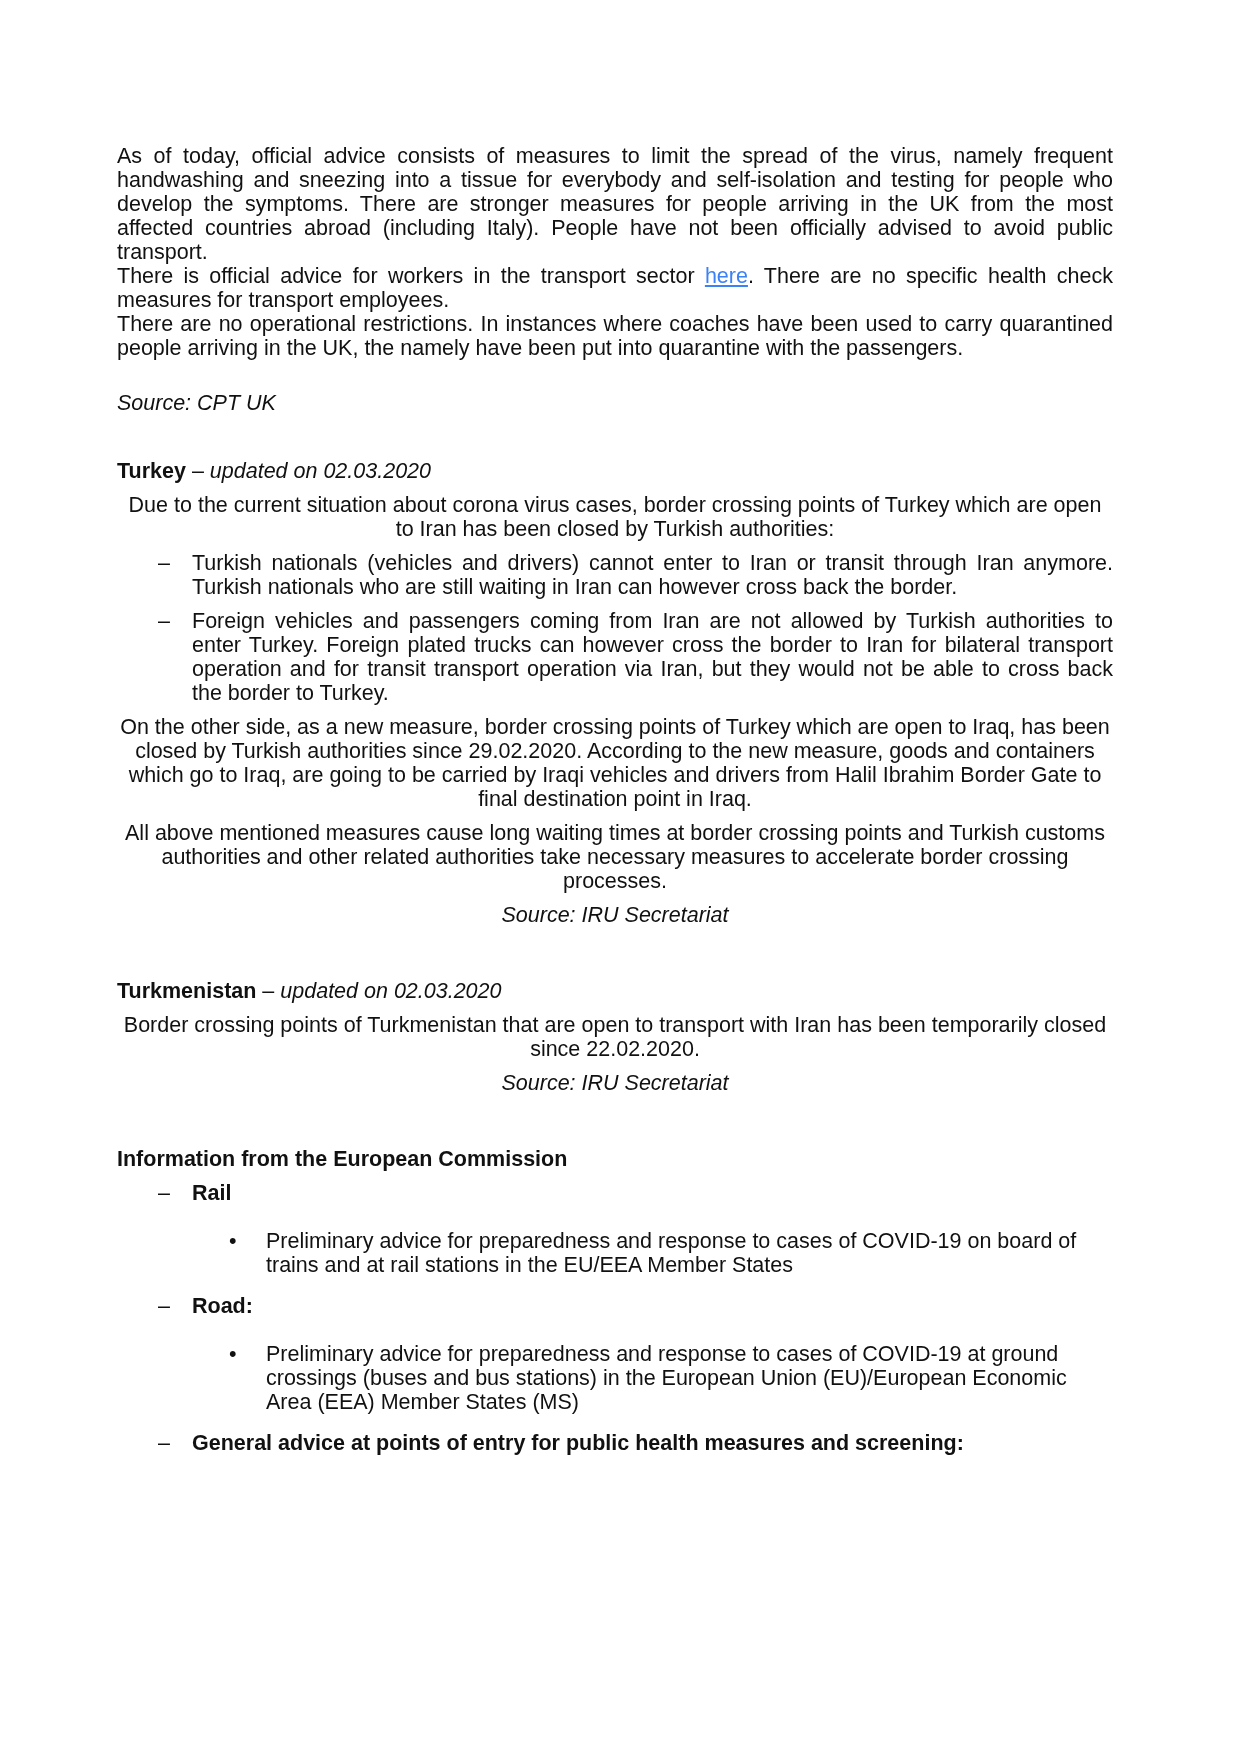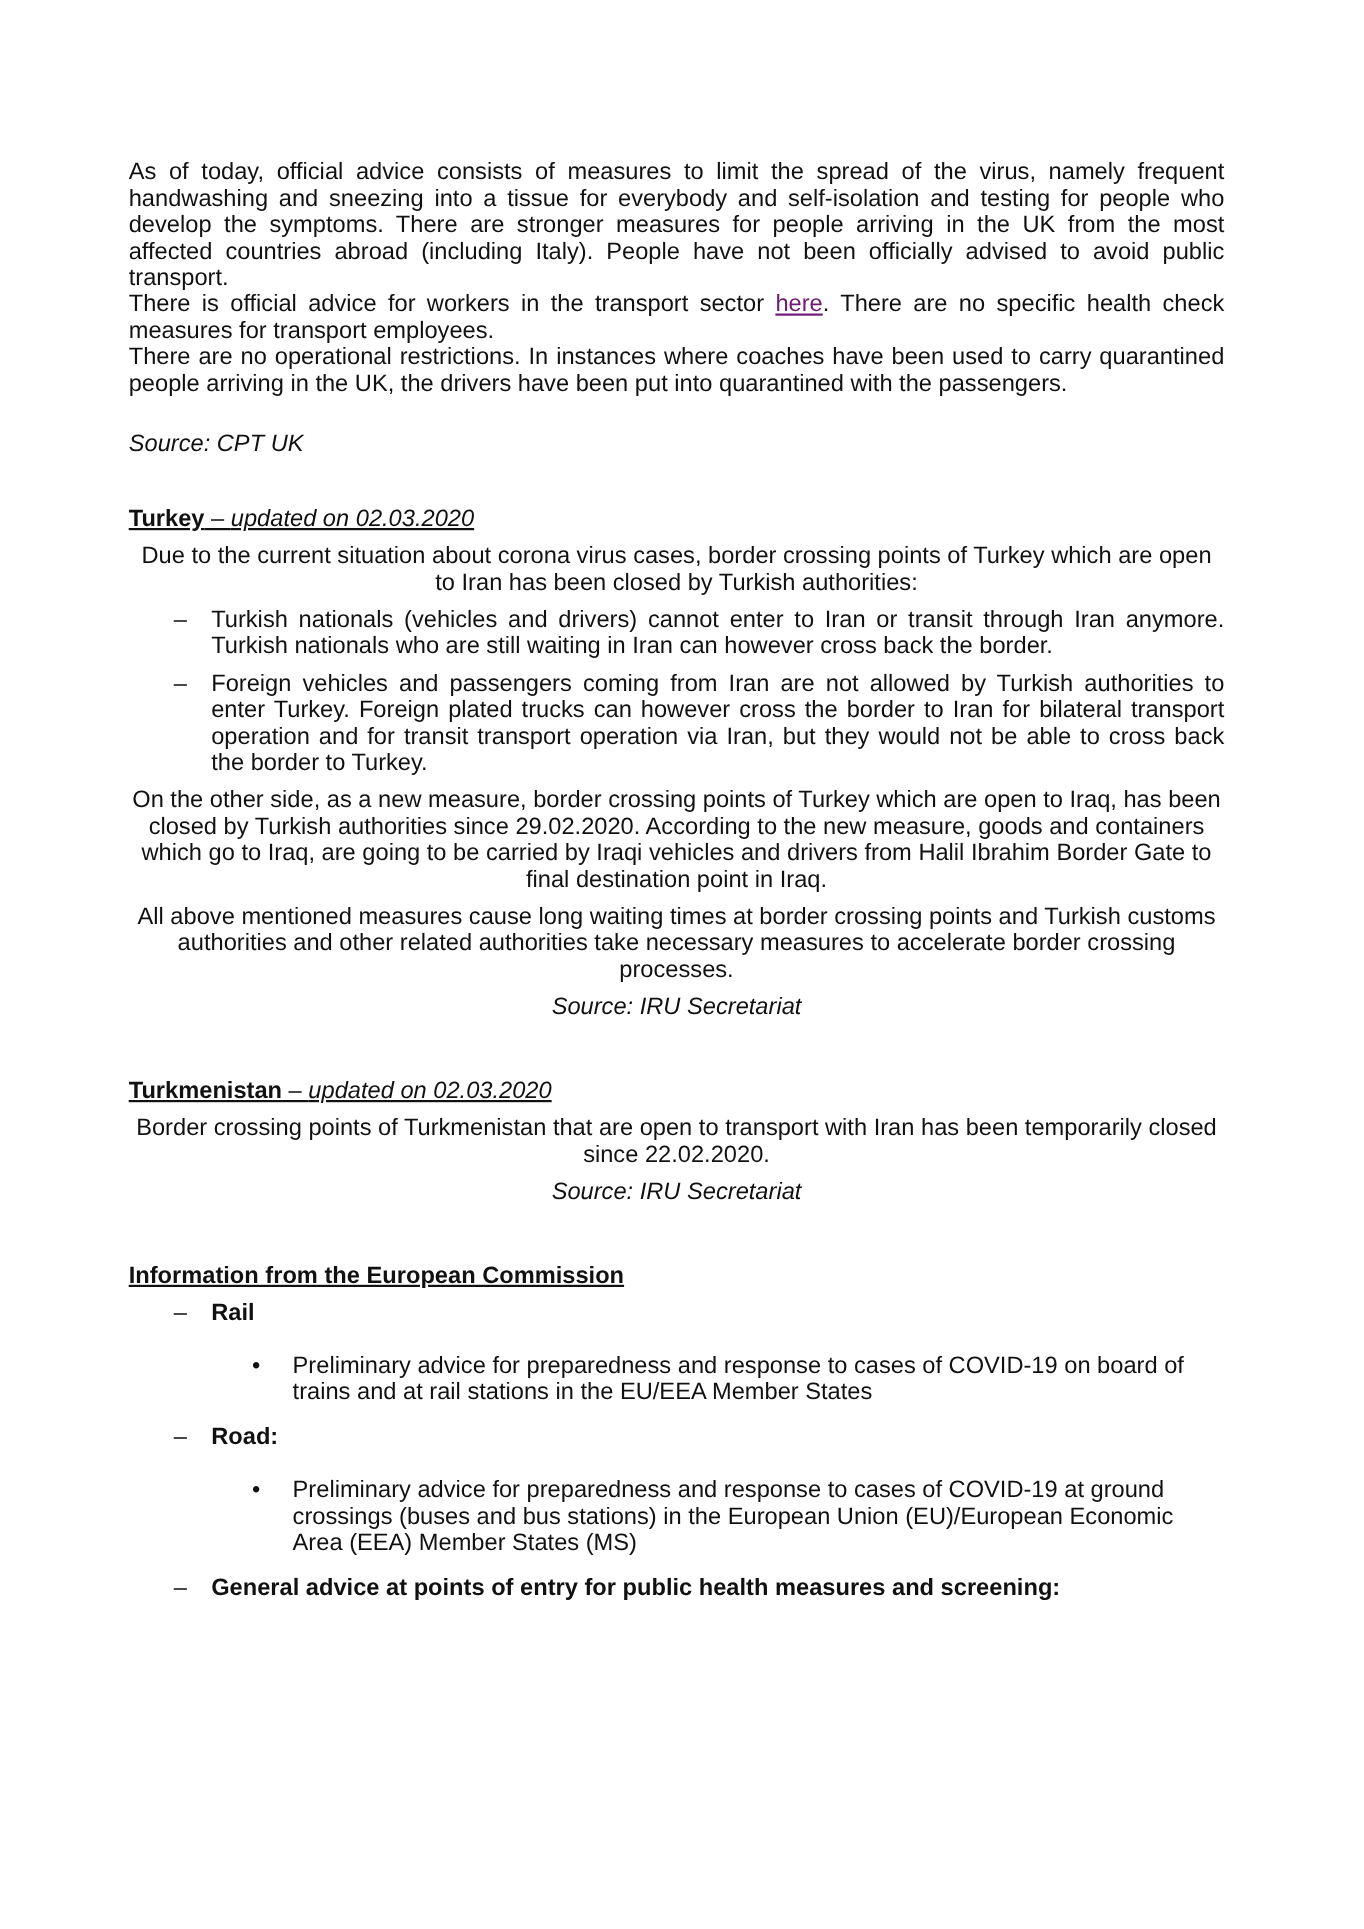--- a/index.html
+++ b/index.html
@@ -13,23 +13,23 @@
     }
     .page {
       position: absolute;
       left: 117px;
       top: 144px;
       width: 996px;
       font-size: 21.5px;
       line-height: 24px;
     }
     p { margin: 0; text-align: justify; }
-    .link { color: #701a75; text-decoration: underline; }
+    .link { color: #3b82f6; text-decoration: underline; }
     .source { font-style: italic; text-align: left; }
-    .heading { font-weight: bold; text-decoration: underline; }
+    .heading { font-weight: bold; }
     .heading .upd { font-weight: normal; font-style: italic; }
     .gap-10 { margin-top: 10px; text-align: center; }
     .dash-list { list-style: none; margin: 0; padding: 0; }
     .dash-item {
       position: relative;
       padding-left: 75px;
       margin-top: 10px;
       text-align: justify;
     }
     .dash-item .dash {
@@ -63,21 +63,21 @@
 </head>
 <body>
 
 <div class="page">
 
   <section>
     <p>As of today, official advice consists of measures to limit the spread of the virus, namely frequent handwashing and sneezing into a tissue for everybody and self-isolation and testing for people who develop the symptoms.  There are stronger measures for people arriving in the UK from the most affected countries abroad (including Italy).  People have not been officially advised to avoid public transport.</p>
     <p>
       <span>There is official advice for workers in the transport sector </span><a class="link">here</a><span>. There are no specific health check measures for transport employees.</span>
     </p>
-    <p>There are no operational restrictions.  In instances where coaches have been used to carry quarantined people arriving in the UK, the drivers have been put into quarantined with the passengers.</p>
+    <p>There are no operational restrictions.  In instances where coaches have been used to carry quarantined people arriving in the UK, the namely have been put into quarantine with the passengers.</p>
     <p class="source" style="margin-top:31px">Source: CPT UK</p>
   </section>
 
   <section style="margin-top:44px">
     <div class="heading">
       <span>Turkey</span><span class="upd" style="font-style:normal"> – </span><span class="upd">updated on 02.03.2020</span>
     </div>
     <p class="gap-10">Due to the current situation about corona virus cases, border crossing points of Turkey which are open to Iran has been closed by Turkish authorities:</p>
     <ul class="dash-list">
       <li class="dash-item">

